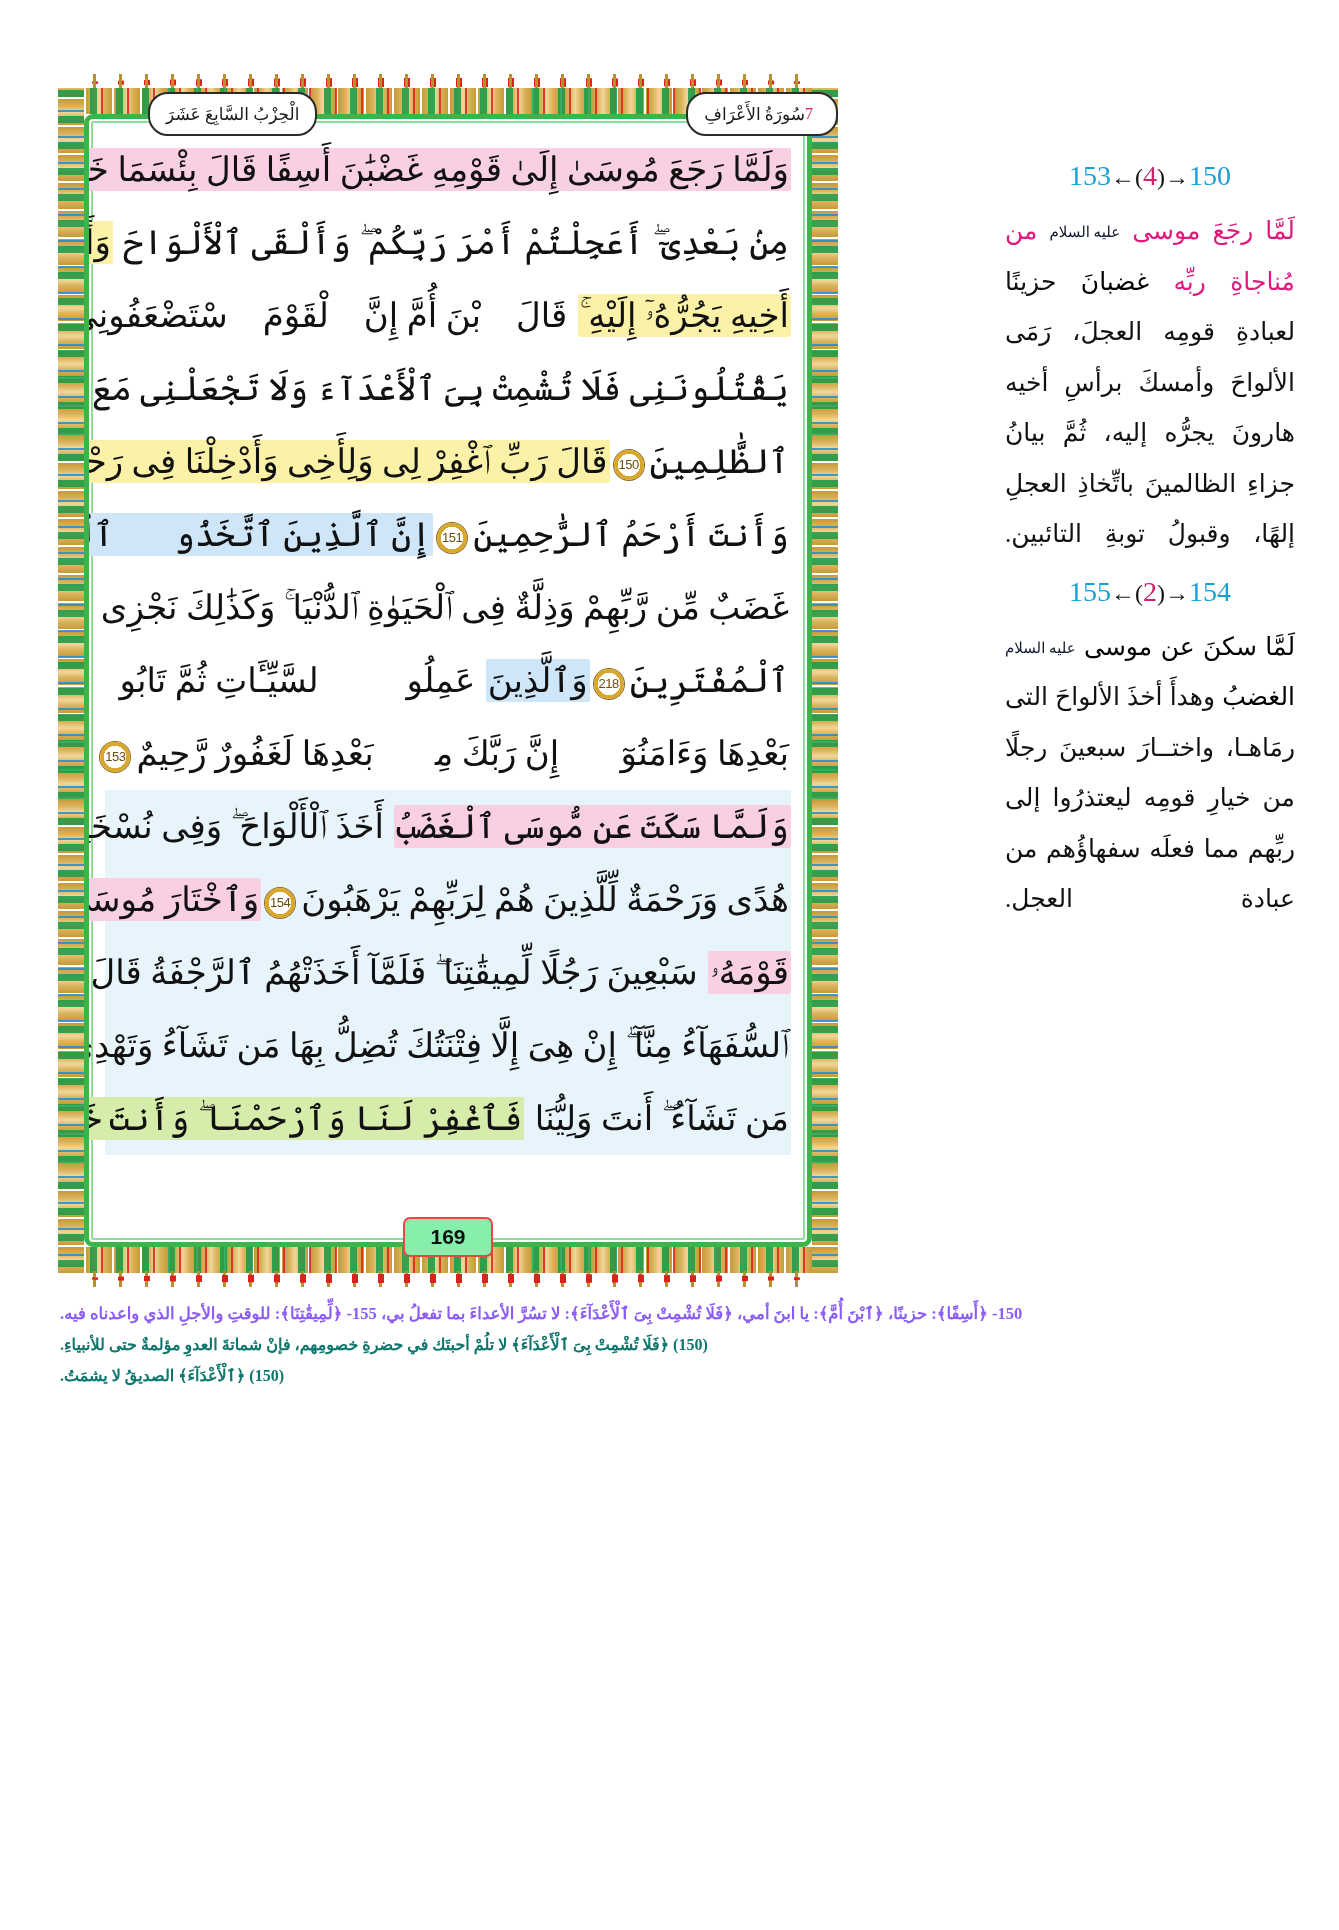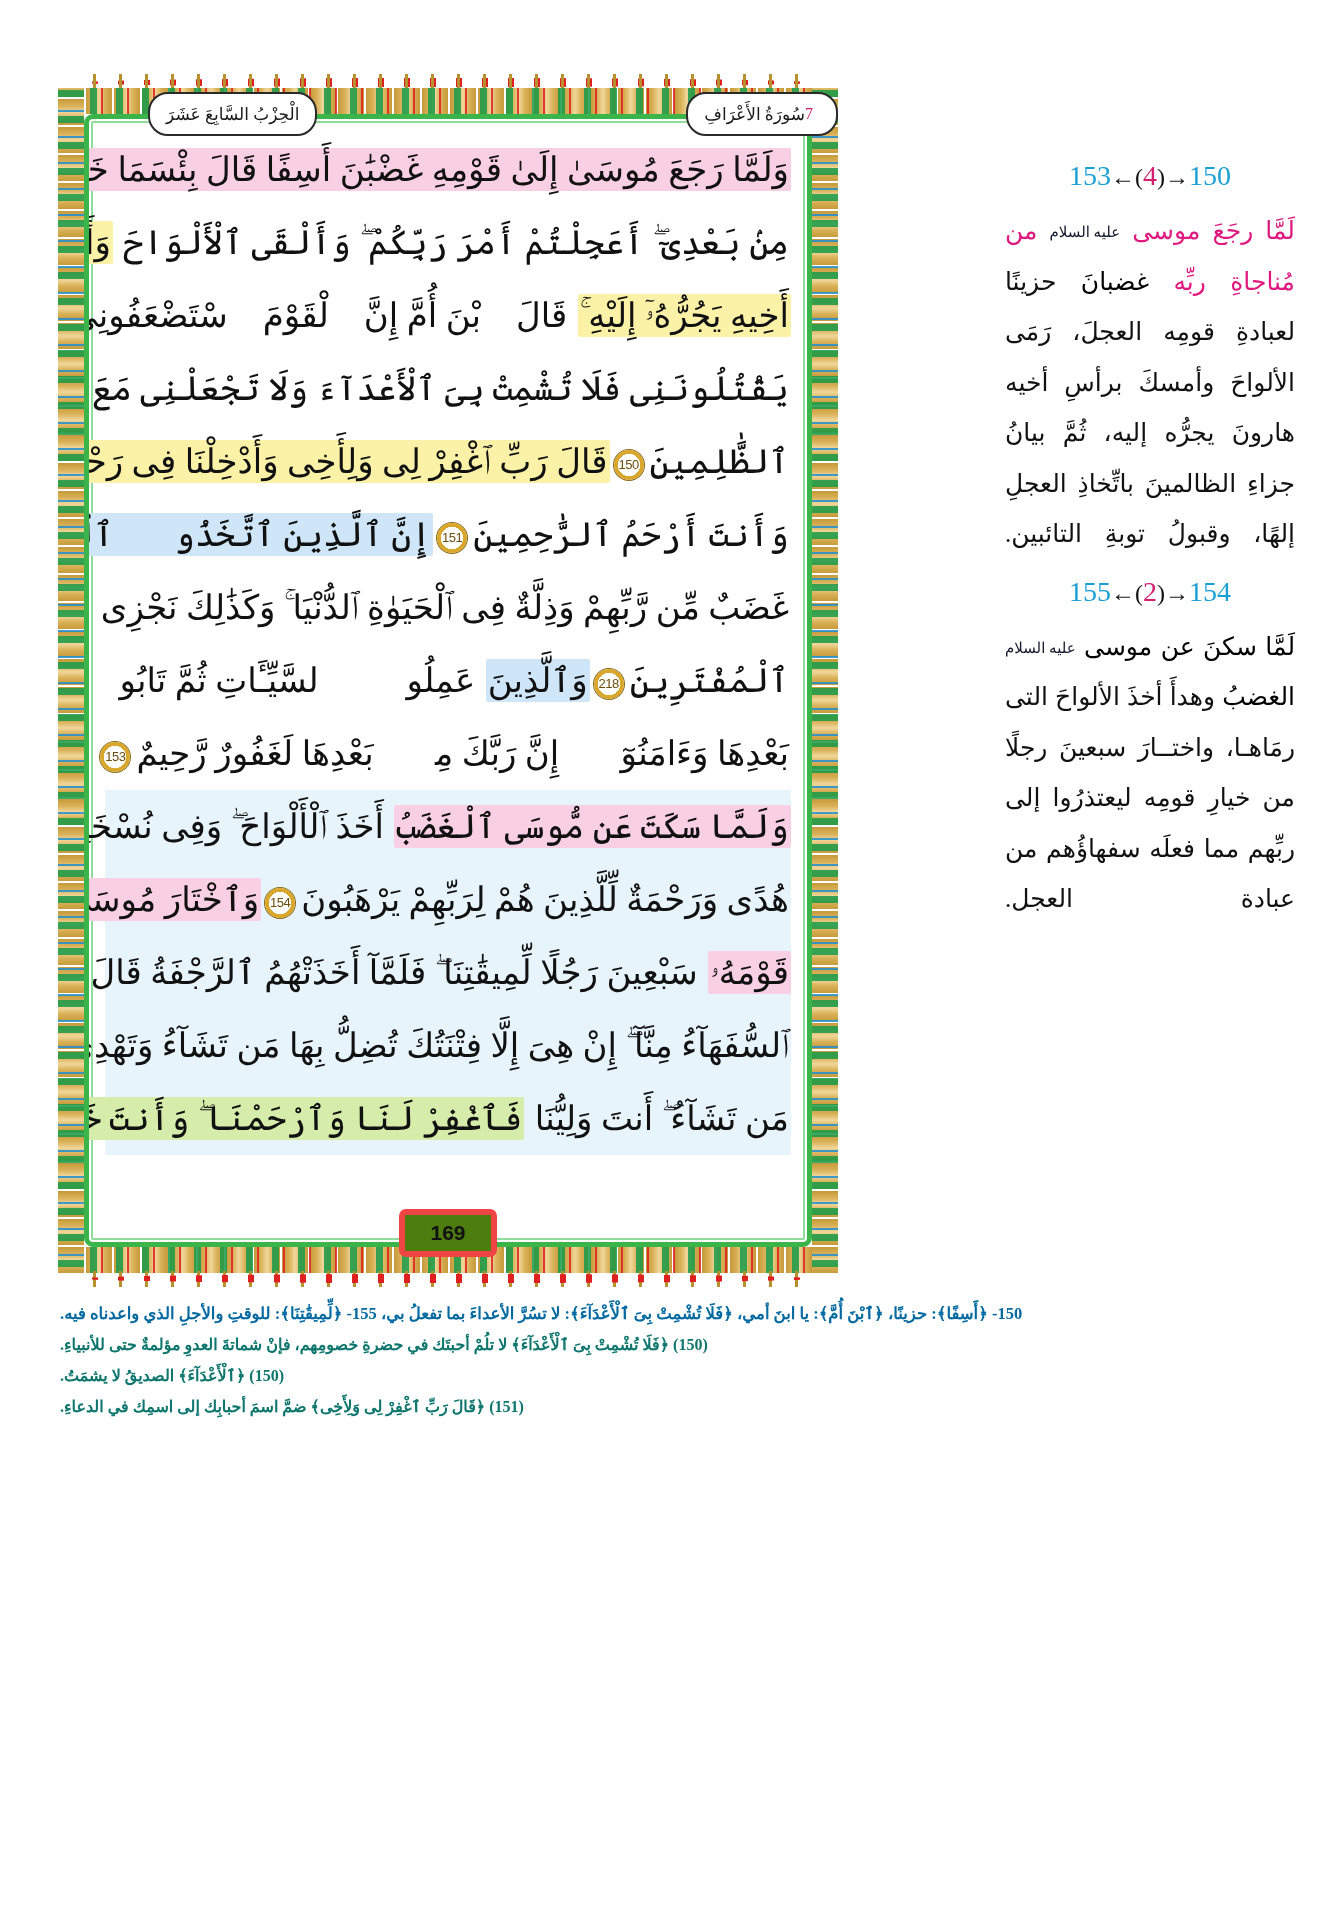--- a/index.html
+++ b/index.html
@@ -115,21 +115,21 @@
       radial-gradient(circle at 50% 50%,#fff 52%,#d9a72c 53% 72%,#b9862a 73%,#7c5a12 100%);
     color:#6b4d0d;font-size:13px;text-align:center;
     font-family:"Liberation Sans",sans-serif;
     box-shadow:0 0 0 1px #8a6a1c;
   }
 
   
   #page-number{
     position:absolute;left:50%;transform:translateX(-50%);
     bottom:16px;width:86px;height:36px;z-index:40;
-    background:#4d7c0f;border:6px solid #ef4444;border-radius:7px;
+    background:#86efac;border:2px solid #ef4444;border-radius:7px;
     display:flex;align-items:center;justify-content:center;
     font-family:"Liberation Sans",sans-serif;font-size:21px;color:#111;font-weight:bold;
   }
 
   
   #sidebar{
     position:absolute;right:44px;top:160px;width:290px;
     direction:rtl;text-align:justify;
   }
   .vrange{
@@ -153,21 +153,21 @@
     transform:translateY(-2px);letter-spacing:-1px;
   }
   .blk2{margin-top:16px;}
 
   
   #footnotes{
     position:absolute;left:60px;right:44px;top:1300px;
     direction:rtl;font-family:"Liberation Serif","DejaVu Serif",serif;
   }
   .fn-blue{
-    color:#0369a1;font-size:16.5px;line-height:1.75;font-weight:bold;
+    color:#8b5cf6;font-size:16.5px;line-height:1.75;font-weight:bold;
     text-align:justify;text-align-last:left;
   }
   .fn-crimson{
     color:#0f766e;font-size:16px;line-height:1.95;font-weight:bold;
     text-align:left;direction:rtl;
   }
   .fn-crimson div{text-align:left;}
 </style>
 </head>
 <body>
@@ -224,17 +224,16 @@
       <span class="n">155</span><span class="ar">←</span><span class="ar">(</span><span class="c">2</span><span class="ar">)</span><span class="ar">→</span><span class="n">154</span>
     </div>
     <div class="tafsir" id="tafsir-2"><span class="cyan">لَمَّا سكنَ عن موسى </span><span class="sas">عليه السلام</span><span class="cyan"> الغضبُ</span><span> وهدأَ أخذَ الألواحَ التى رمَاهـا، واختــارَ سبعينَ رجلًا من خيارِ قومِه ليعتذرُوا إلى ربِّهم مما فعلَه سفهاؤُهم من عبادة العجل.</span></div>
   </div>
 
   <div id="footnotes">
     <div class="fn-blue">150- ﴿أَسِفًا﴾: حزينًا، ﴿ٱبْنَ أُمَّ﴾: يا ابنَ أمي، ﴿فَلَا تُشْمِتْ بِىَ ٱلْأَعْدَآءَ﴾: لا تسُرَّ الأعداءَ بما تفعلُ بي، 155- ﴿لِّمِيقَٰتِنَا﴾: للوقتِ والأجلِ الذي واعدناه فيه.</div>
     <div class="fn-crimson" id="fn-crimson">
         <div>(150) ﴿فَلَا تُشْمِتْ بِىَ ٱلْأَعْدَآءَ﴾ لا تلُمْ أحبتَك في حضرةِ خصومِهم، فإنْ شماتةَ العدوِ مؤلمةٌ حتى للأنبياءِ.</div>
         <div>(150) ﴿ٱلْأَعْدَآءَ﴾ الصديقُ لا يشمَتُ.</div>
-        <div>(151) ﴿قَالَ رَبِّ ٱغْفِرْ لِى وَلِأَخِى﴾ ضمَّ اسمَ أحبابِك إلى اسمِك في الدعاءِ.</div>
       </div>
   </div>
 
 </div>
 
 </body></html>

